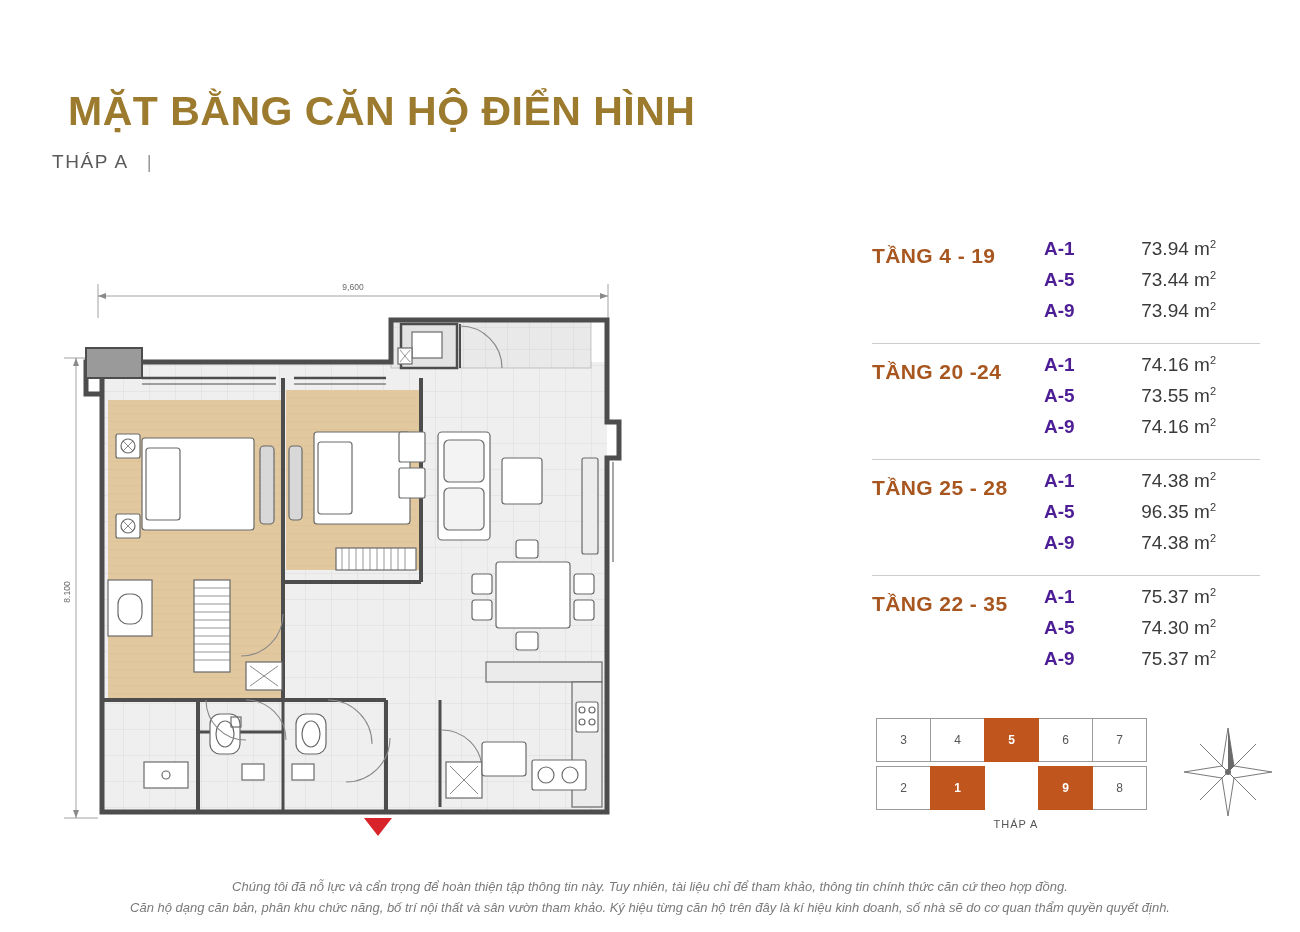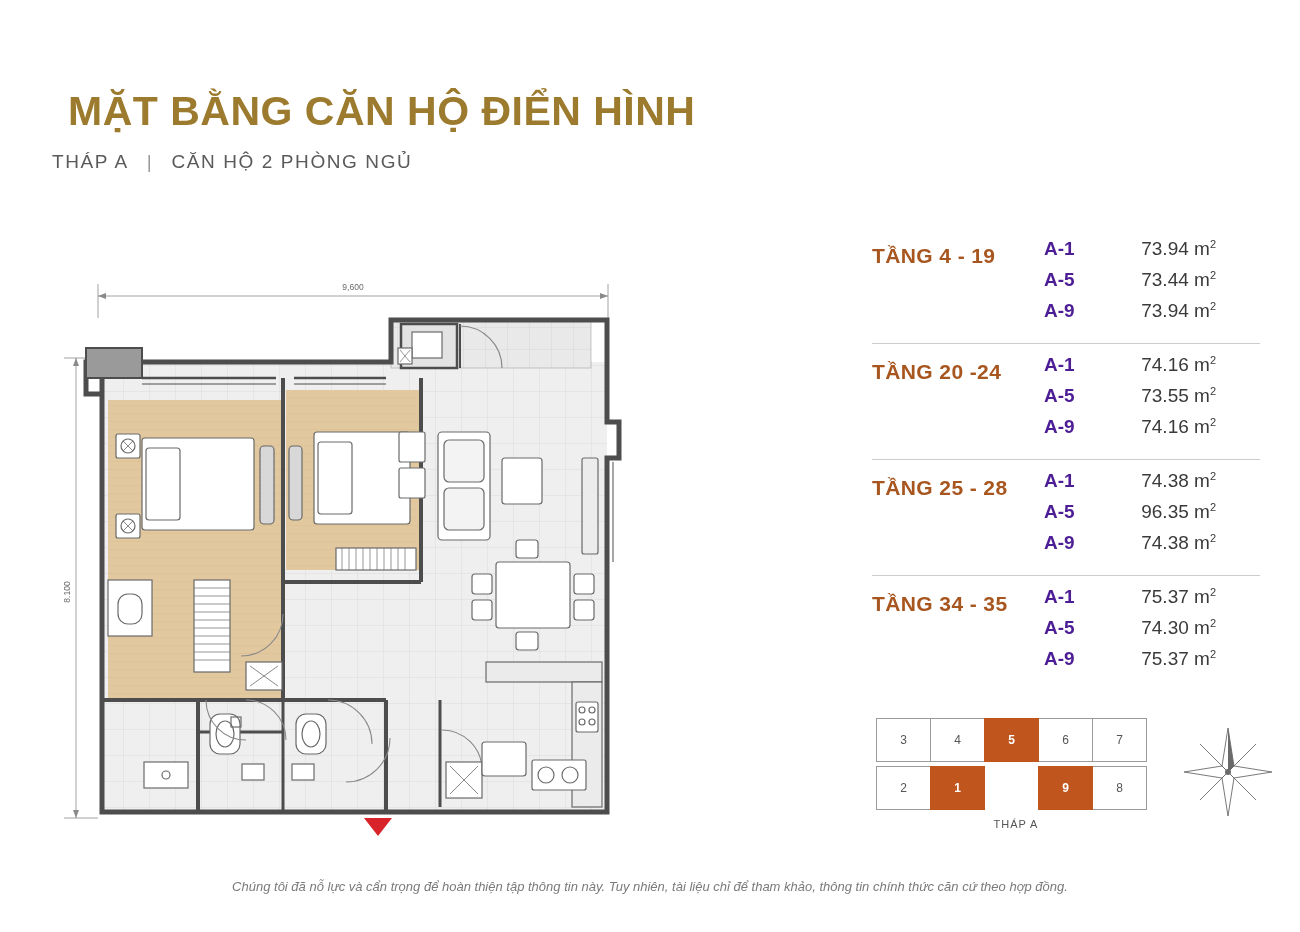--- a/index.html
+++ b/index.html
@@ -166,21 +166,20 @@
   }
 </style>
 </head>
 <body>
 
 <div class="header">
   <h1 class="title">MẶT BẰNG CĂN HỘ ĐIỂN HÌNH</h1>
   <div class="subtitle-row">
     <span>THÁP A</span>
     <span class="subtitle-sep">|</span>
-    <span>CĂN HỘ 2 PHÒNG NGỦ</span>
   </div>
 </div>
 
 <div class="plan-wrap">
   <svg class="plan-svg" width="680" height="580" viewBox="0 0 680 580">
     <defs>
       <pattern id="tilePat" width="26" height="26" patternUnits="userSpaceOnUse">
         <rect width="26" height="26" fill="#efefef"></rect>
         <path d="M26 0 L26 26 M0 26 L26 26" stroke="#dcdcdc" stroke-width="1" fill="none"></path>
       </pattern>
@@ -431,21 +430,21 @@
         <span class="unit-area"><span>96.35 m</span><span class="sup">2</span></span>
       </div>
       <div class="unit-row">
         <span class="unit-code">A-9</span>
         <span class="unit-area"><span>74.38 m</span><span class="sup">2</span></span>
       </div>
     </div>
   </div>
 
   <div class="tier">
-    <div class="tier-name">TẦNG 34 - 35</div>
+    <div class="tier-name">TẦNG 22 - 35</div>
     <div class="tier-rows">
       <div class="unit-row">
         <span class="unit-code">A-1</span>
         <span class="unit-area"><span>75.37 m</span><span class="sup">2</span></span>
       </div>
       <div class="unit-row">
         <span class="unit-code">A-5</span>
         <span class="unit-area"><span>74.30 m</span><span class="sup">2</span></span>
       </div>
       <div class="unit-row">
@@ -484,13 +483,14 @@
       <path d="M94 50 L56 56 L50 50 L56 44 Z"></path>
       <path d="M22 22 L48 48 M78 22 L52 48 M22 78 L48 52 M78 78 L52 52"></path>
     </g>
     <path d="M50 6 L56 44 L50 50 Z" fill="#6a6a6a"></path>
     <circle cx="50" cy="50" r="3" fill="#6a6a6a"></circle>
   </svg>
 </div>
 
 <div class="footnote">
   <div>Chúng tôi đã nỗ lực và cẩn trọng để hoàn thiện tập thông tin này. Tuy nhiên, tài liệu chỉ để tham khảo, thông tin chính thức căn cứ theo hợp đồng.</div>
+  <div>Căn hộ dạng căn bản, phân khu chức năng, bố trí nội thất và sân vườn tham khảo. Ký hiệu từng căn hộ trên đây là kí hiệu kinh doanh, số nhà sẽ do cơ quan thẩm quyền quyết định.</div>
 </div>
 
 </body></html>

